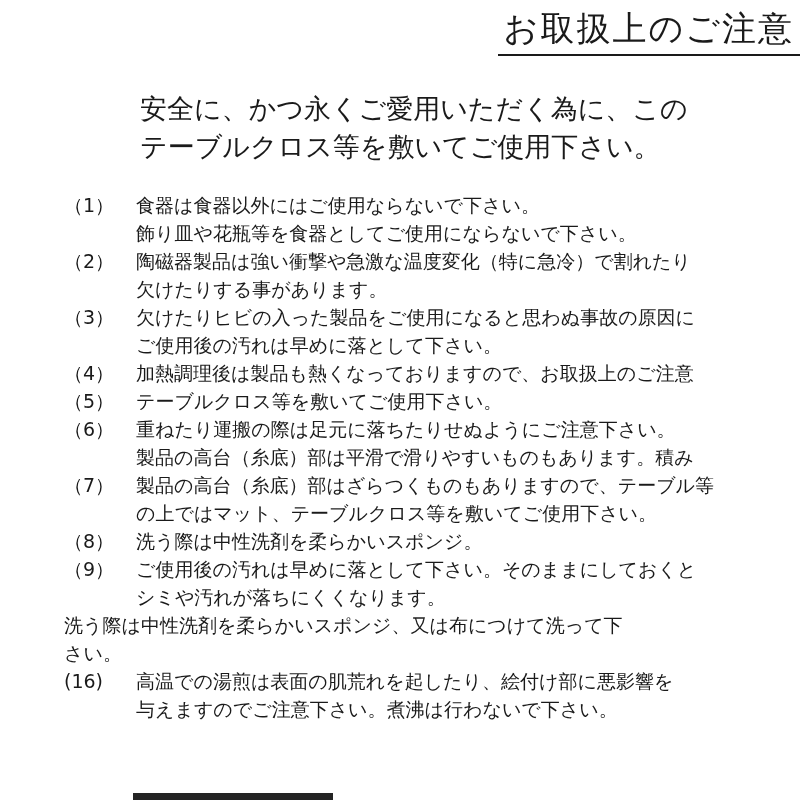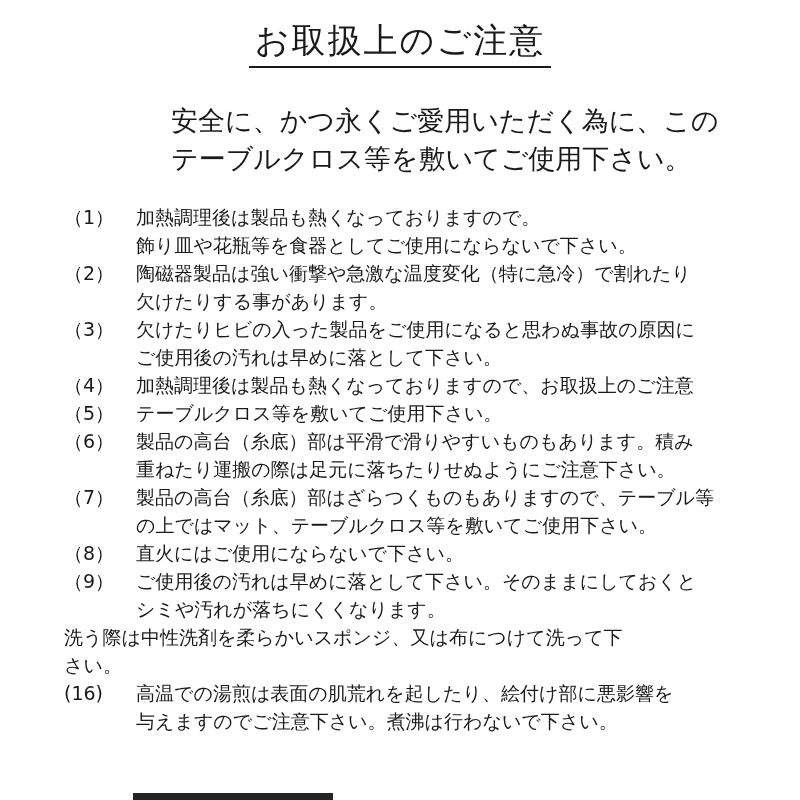--- a/index.html
+++ b/index.html
@@ -10,41 +10,41 @@
   .sheet {
     position: relative;
     width: 800px;
     height: 800px;
     background: #ffffff;
     overflow: hidden;
     font-family: "DejaVu Sans", "Liberation Sans", sans-serif;
     color: #1a1a1a;
   }
   .title-wrap {
-    padding-top: 20px;
-    text-align: center;
+    padding-top: 8px;
+    text-align: right;
   }
   .title {
     display: inline-block;
     margin: 0;
     font-size: 34px;
     font-weight: 500;
     line-height: 40px;
     letter-spacing: 2px;
     padding: 0 6px 6px 6px;
     border-bottom: 2px solid #1a1a1a;
     white-space: nowrap;
   }
   .intro {
     margin: 34px 0 0 140px;
     font-size: 27px;
     font-weight: 400;
     line-height: 38px;
   }
-  .intro-line { white-space: nowrap; margin-left: 31px; }
+  .intro-line { white-space: nowrap; }
   .list {
     margin-top: 25px;
     font-size: 19px;
     line-height: 28px;
   }
   .item {
     display: flex;
     padding-left: 64px;
   }
   .item .num {
@@ -75,21 +75,21 @@
   <div class="intro">
     <div class="intro-line">安全に、かつ永くご愛用いただく為に、この</div>
     <div class="intro-line">テーブルクロス等を敷いてご使用下さい。</div>
   </div>
 
   <div class="list">
 
     <div class="item">
       <div class="num">（1）</div>
       <div class="body">
-        <div class="line">加熱調理後は製品も熱くなっておりますので。</div>
+        <div class="line">食器は食器以外にはご使用ならないで下さい。</div>
         <div class="line">飾り皿や花瓶等を食器としてご使用にならないで下さい。</div>
       </div>
     </div>
 
     <div class="item">
       <div class="num">（2）</div>
       <div class="body">
         <div class="line">陶磁器製品は強い衝撃や急激な温度変化（特に急冷）で割れたり</div>
         <div class="line">欠けたりする事があります。</div>
       </div>
@@ -113,37 +113,37 @@
     <div class="item">
       <div class="num">（5）</div>
       <div class="body">
         <div class="line">テーブルクロス等を敷いてご使用下さい。</div>
       </div>
     </div>
 
     <div class="item">
       <div class="num">（6）</div>
       <div class="body">
+        <div class="line">重ねたり運搬の際は足元に落ちたりせぬようにご注意下さい。</div>
         <div class="line">製品の高台（糸底）部は平滑で滑りやすいものもあります。積み</div>
-        <div class="line">重ねたり運搬の際は足元に落ちたりせぬようにご注意下さい。</div>
       </div>
     </div>
 
     <div class="item">
       <div class="num">（7）</div>
       <div class="body">
         <div class="line">製品の高台（糸底）部はざらつくものもありますので、テーブル等</div>
         <div class="line">の上ではマット、テーブルクロス等を敷いてご使用下さい。</div>
       </div>
     </div>
 
     <div class="item">
       <div class="num">（8）</div>
       <div class="body">
-        <div class="line">直火にはご使用にならないで下さい。</div>
+        <div class="line">洗う際は中性洗剤を柔らかいスポンジ。</div>
       </div>
     </div>
 
     <div class="item">
       <div class="num">（9）</div>
       <div class="body">
         <div class="line">ご使用後の汚れは早めに落として下さい。そのままにしておくと</div>
         <div class="line">シミや汚れが落ちにくくなります。</div>
       </div>
     </div>

